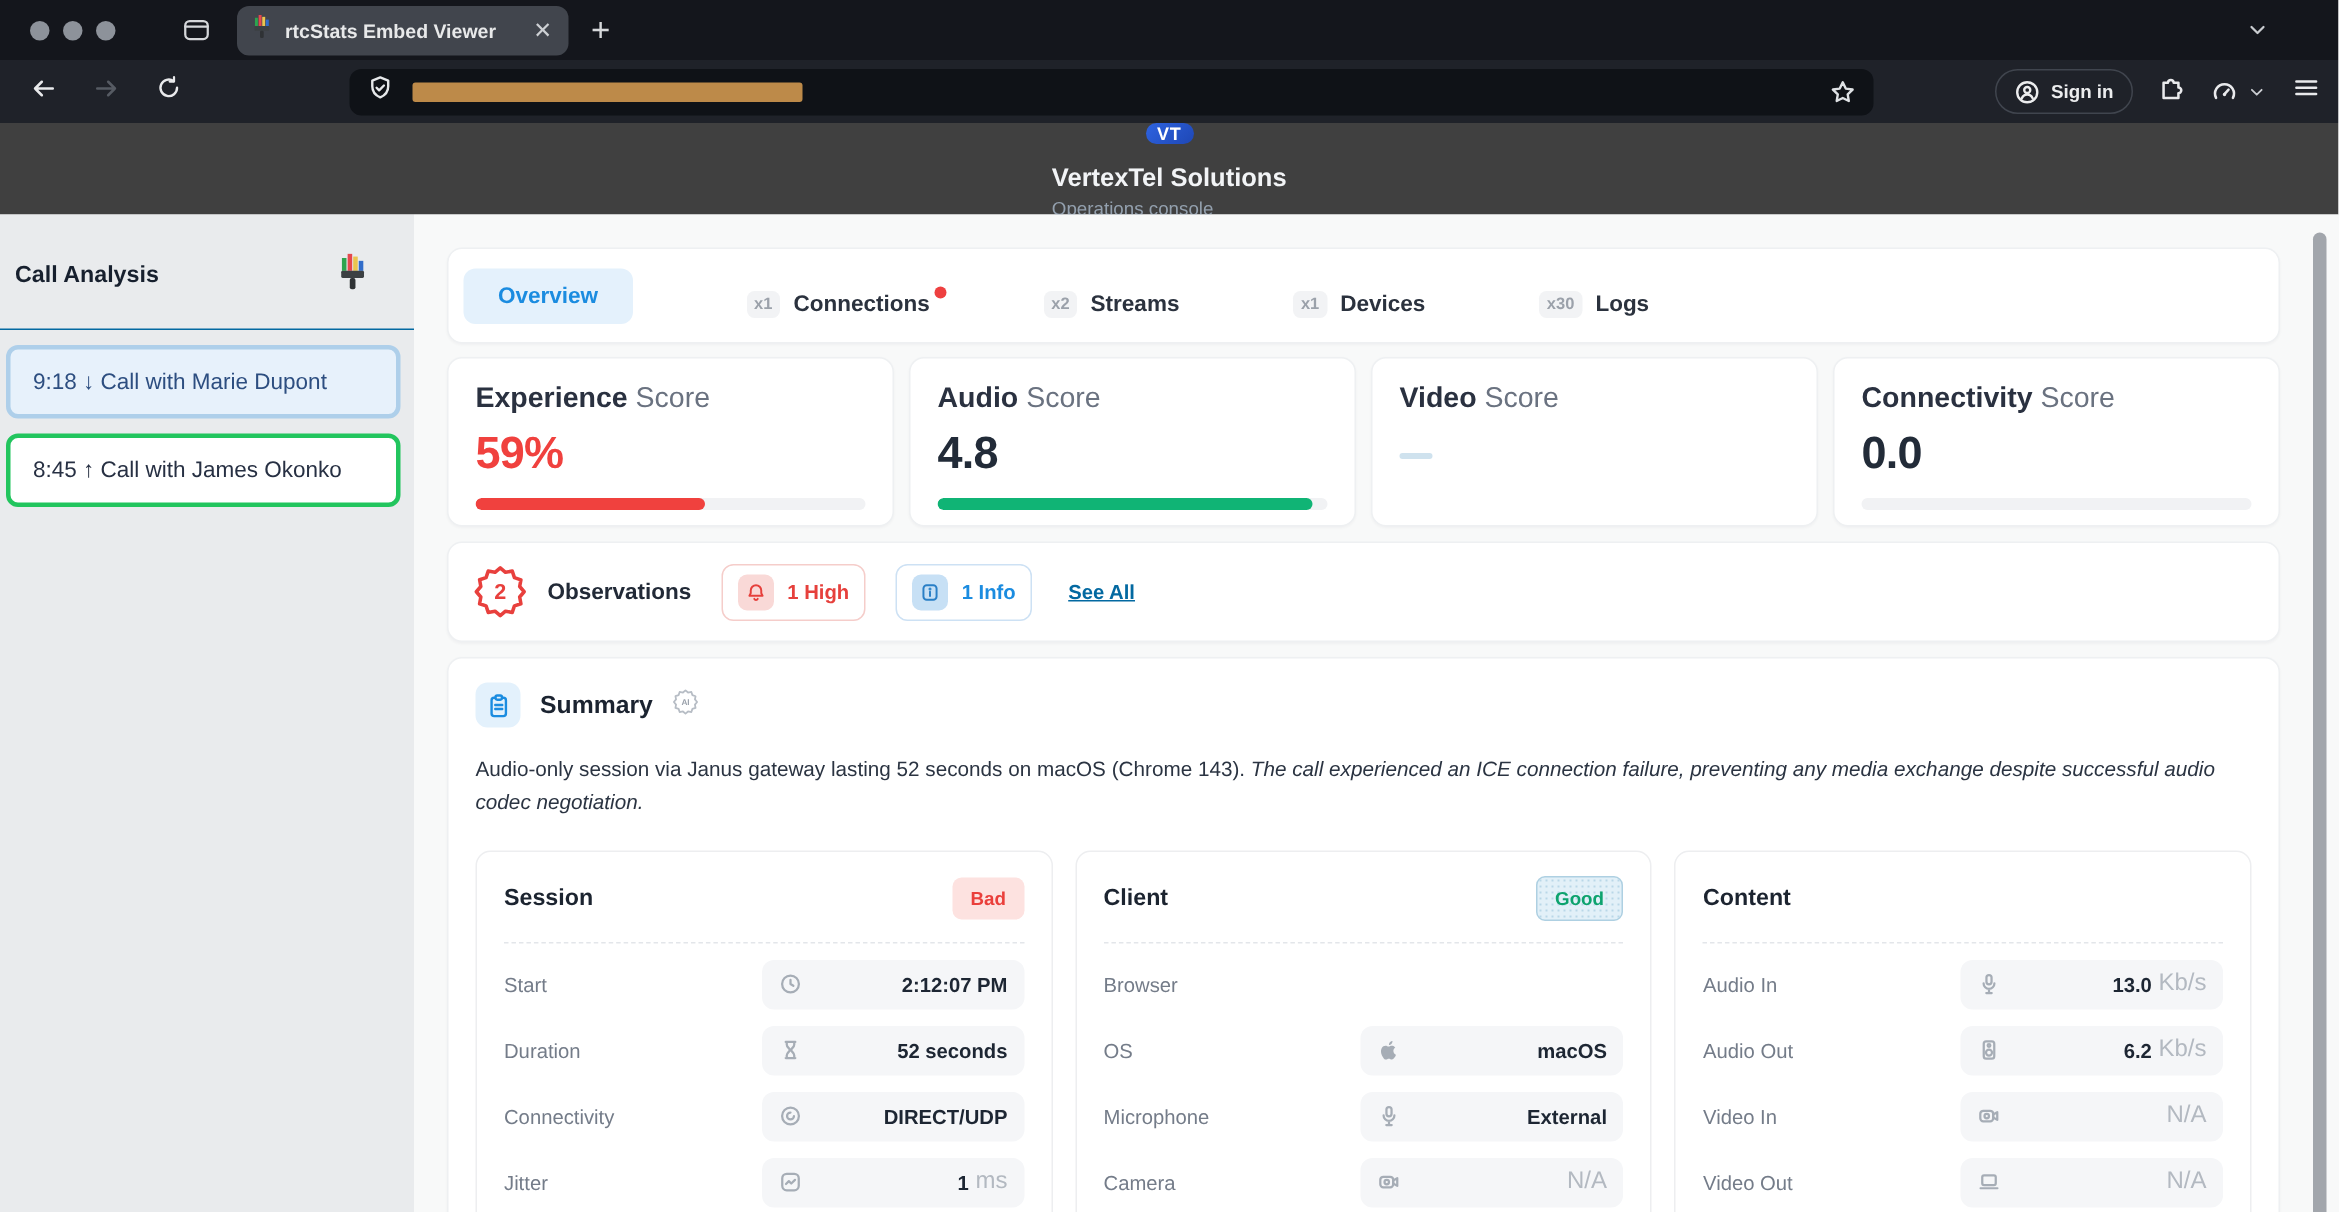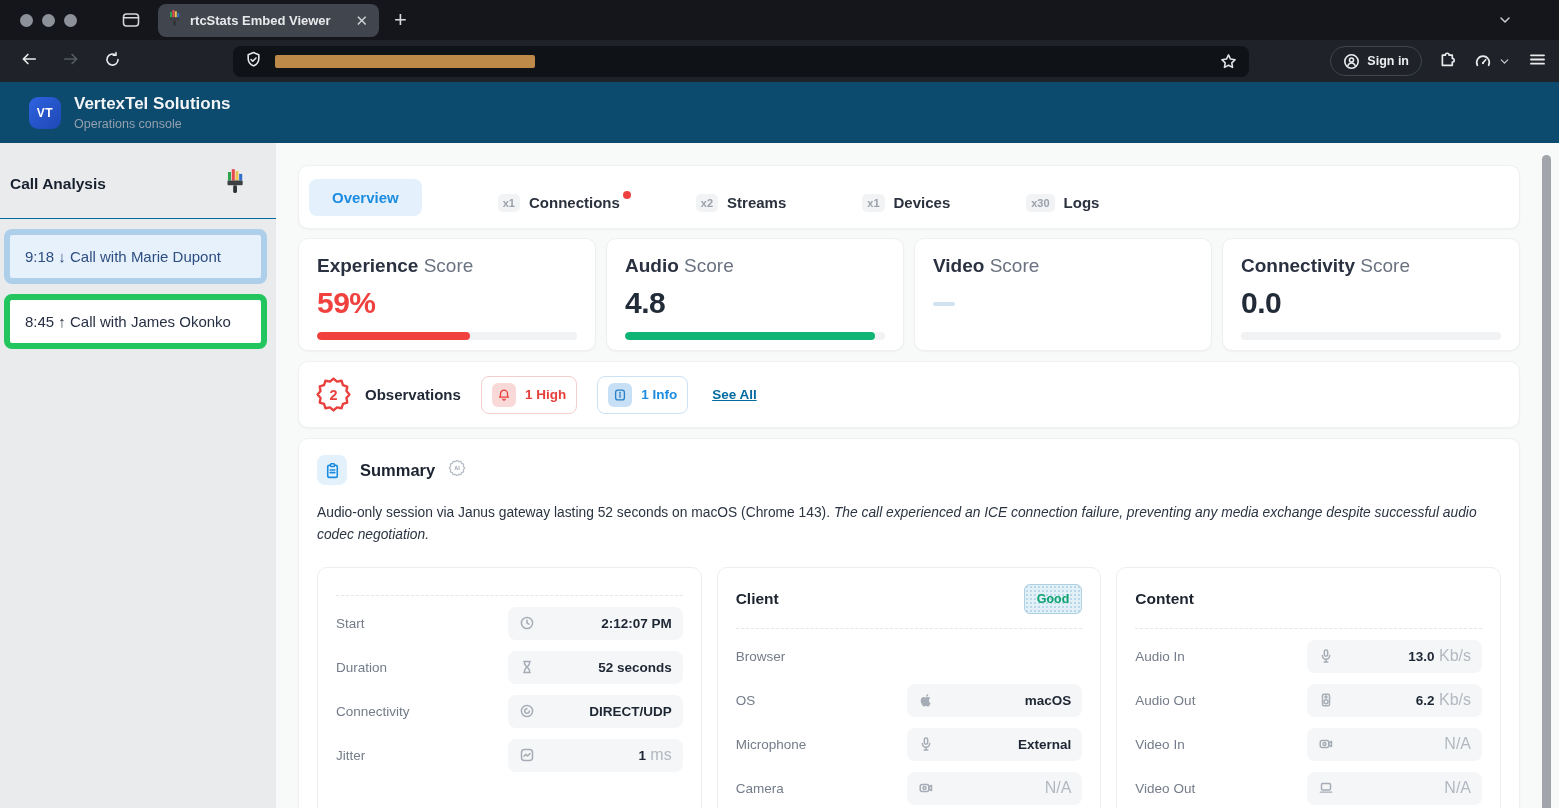--- a/index.html
+++ b/index.html
@@ -20,31 +20,31 @@
   .toolbar { height:42px; background:#1f2229; display:flex; align-items:center; padding:0 12px; }
   .nav-group { display:flex; gap:24px; margin-left:8px; align-items:center; }
   .urlbar { margin-left:112px; width:1016px; height:31px; background:#0f1217; border-radius:8px; display:flex; align-items:center; padding:0 12px; }
   .redact { margin-left:13px; width:260px; height:13px; background:#bd8a49; border-radius:2px; }
   .url-star { margin-left:auto; display:flex; }
   .right-group { display:flex; align-items:center; gap:17px; margin-left:auto; }
   .signin { height:30px; border:1px solid #40454e; border-radius:15px; display:flex; align-items:center; gap:7px; padding:0 12px; color:#ecedee; font-size:12.5px; font-weight:700; }
   .gauge-group { display:flex; align-items:center; gap:6px; }
 
   
-  .app-header { height:61px; background:#0c4a6e; display:flex; align-items:center; padding:0 29px; gap:13px; }
+  .app-header { height:61px; background:#404040; display:flex; align-items:center; padding:0 10px; gap:13px;flex-direction:column; }
   .logo { width:32px; height:32px; border-radius:9px; background:linear-gradient(135deg,#2e63e0,#1e47b5); color:#fff; font-size:12px; font-weight:800; display:grid; place-items:center; letter-spacing:.5px; }
   .ht { font-size:17px; font-weight:700; color:#f2f4f6; }
   .hs { font-size:12.5px; color:#93a0ae; margin-top:3px; }
 
   
   .body { display:flex; height:665px; }
   .sidebar { width:276px; background:#e9ebed; flex:none; }
   .sb-head { display:flex; align-items:center; justify-content:space-between; padding:26px 30px 20px 10px; border-bottom:1px solid #0369a1; }
   .sb-title { font-size:15.5px; font-weight:700; color:#17202e; }
-  .call-item { margin:10px 9px 0 4px; padding:13px 15px; border-radius:8px; background:#fff; border:6px solid #22c55e; font-size:15px; color:#273043; }
+  .call-item { margin:10px 9px 0 4px; padding:13px 15px; border-radius:8px; background:#fff; border:3px solid #22c55e; font-size:15px; color:#273043; }
   .call-item.active { background:#e7f1fb; border-color:#aecfea; color:#2d4e80; }
 
   .main { flex:1; background:#f8f9f9; padding:22px 39px 0 22px; position:relative; overflow:hidden; }
   .mscroll { position:absolute; right:8px; top:12px; height:660px; width:9px; border-radius:5px; background:#a2a6ac; }
   .card { background:#fff; border:1px solid #eef0f2; border-radius:10px; box-shadow:0 1px 2px rgba(16,24,40,.04); }
 
   
   .tabs-card { display:flex; align-items:center; padding:14px 10px; height:64px; }
   .tab-overview { background:#e4f1fc; color:#1b8ce0; font-size:15px; font-weight:600; padding:10px 23px; border-radius:8px; }
   .tab-item { display:flex; align-items:flex-start; gap:9px; margin-left:76px; position:relative;margin-top:12px; }
@@ -324,20 +324,24 @@
             <path d="M18 2.5 21.4 5.4 25.8 4.6 27.2 8.8 31.4 10.3 30.6 14.6 33.5 18 30.6 21.4 31.4 25.8 27.2 27.2 25.8 31.4 21.4 30.6 18 33.5 14.6 30.6 10.2 31.4 8.8 27.2 4.6 25.8 5.4 21.4 2.5 18 5.4 14.6 4.6 10.2 8.8 8.8 10.2 4.6 14.6 5.4Z"></path>
             <text x="18" y="22.5" text-anchor="middle" font-size="11" font-weight="700" fill="#9aa1ab" stroke="none" font-family="Liberation Sans, sans-serif" id="ai-label">AI</text>
           </svg>
         </span>
       </div>
       <div class="sum-text"><span>Audio-only session via Janus gateway lasting 52 seconds on macOS (Chrome 143). </span><span class="it">The call experienced an ICE connection failure, preventing any media exchange despite successful audio codec negotiation.</span></div>
 
       <div class="panels">
 
         <div class="panel">
+          <div class="panel-head">
+            <span class="panel-title">Session</span>
+            <span class="badge badge-bad">Bad</span>
+          </div>
           <div class="panel-divider"></div>
           <div class="prow">
             <span class="prow-label">Start</span>
             <span class="cell">
               <svg class="lineic" width="16" height="16" viewBox="0 0 16 16">
                   <circle cx="8" cy="8" r="5.6"></circle>
                   <path d="M8 5.3V8l1.9 1.2"></path>
                 </svg>
               <span class="cell-val">2:12:07 PM</span>
             </span>

